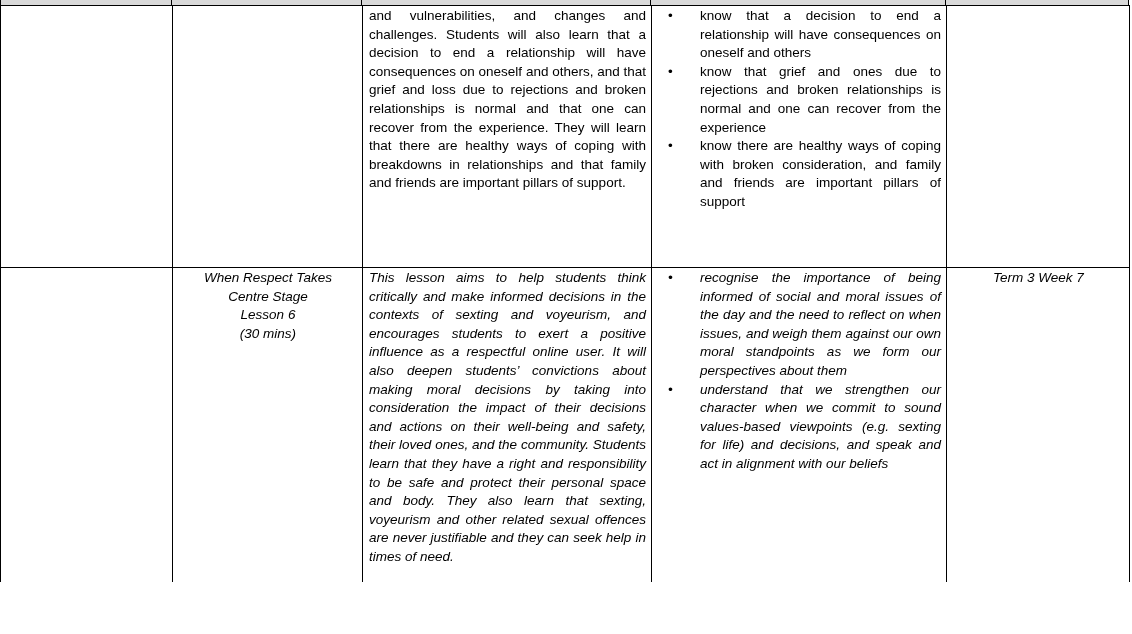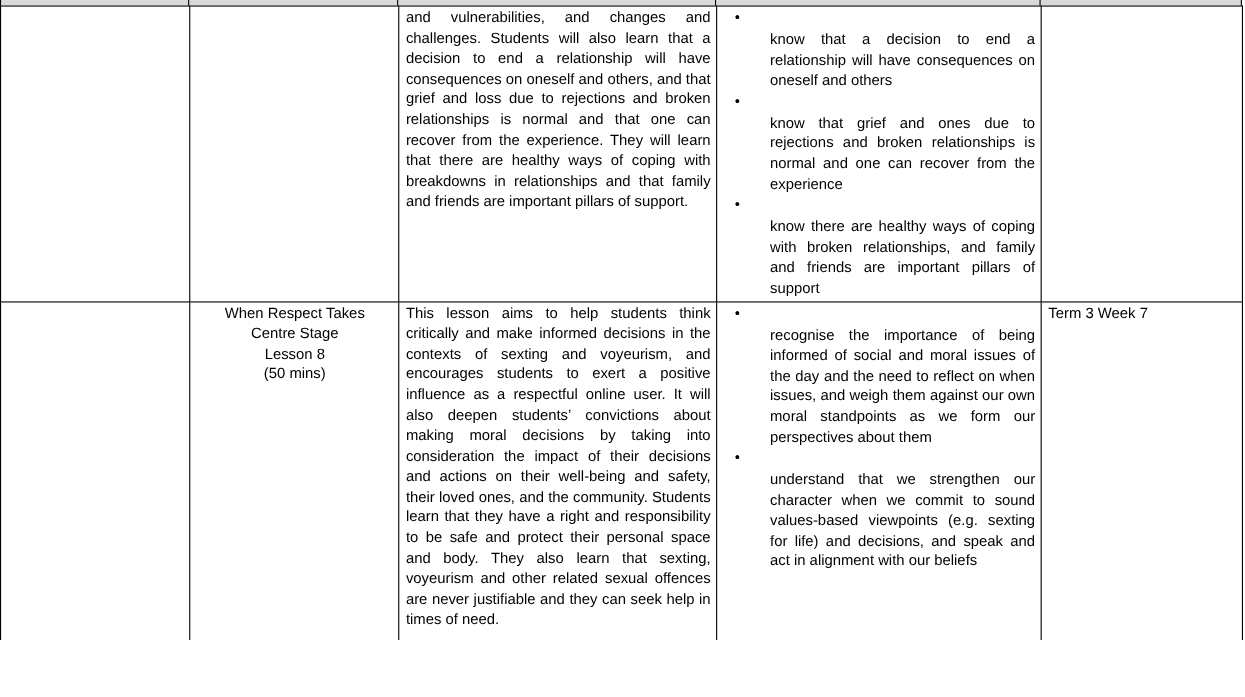--- a/index.html
+++ b/index.html
@@ -34,33 +34,33 @@
     border-collapse: collapse;
     table-layout: fixed;
   }
   table.lesson td {
     border: 1px solid #000000;
     vertical-align: top;
     padding: 1px 5px 2px 6px;
     overflow: hidden;
   }
   tr.row-1 td { height: 258px; }
-  tr.row-2 td { height: 352px; border-bottom: 2px solid #b91c1c; }
+  tr.row-2 td { height: 352px; border-bottom: 2px solid #b91c1c; font-style: italic; }
   .just { text-align: justify; }
   td.obj-cell { padding-left: 0; padding-right: 5px; }
   .bullet-item { display: flex; }
   .bullet-marker {
     flex: 0 0 42px;
     box-sizing: border-box;
     padding-left: 10px;
   }
-  .bullet-text { flex: 1 1 auto; text-align: justify; margin-top: 20px; }
+  .bullet-text { flex: 1 1 auto; text-align: justify; }
   td.title-cell { text-align: center; padding: 2px 4px; }
   .title-wrap { max-width: 158px; margin: 0 auto; }
-  td.sched-cell { padding-top: 2px; }
+  td.sched-cell { text-align: center; padding-top: 2px; }
   
   .tick {
     position: absolute;
     width: 1px; height: 6px;
     top: 627px;
     background: #a6a6a6;
   }
 </style>
 </head>
 <body>
@@ -98,34 +98,34 @@
         <div class="bullet-item">
           <span class="bullet-marker">•</span>
           <span class="bullet-text">know that a decision to end a relationship will have consequences on oneself and others</span>
         </div>
         <div class="bullet-item">
           <span class="bullet-marker">•</span>
           <span class="bullet-text">know that grief and ones due to rejections and broken relationships is normal and one can recover from the experience</span>
         </div>
         <div class="bullet-item">
           <span class="bullet-marker">•</span>
-          <span class="bullet-text">know there are healthy ways of coping with broken relationships, and family and friends are important pillars of support</span>
+          <span class="bullet-text">know there are healthy ways of coping with broken consideration, and family and friends are important pillars of support</span>
         </div>
       </td>
       <td class="sched-cell">
         <div></div>
       </td>
     </tr>
 
     <tr class="row-2">
       <td></td>
       <td class="title-cell">
         <div class="title-wrap">When Respect Takes Centre Stage</div>
-        <div>Lesson 8</div>
-        <div>(50 mins)</div>
+        <div>Lesson 6</div>
+        <div>(30 mins)</div>
       </td>
       <td>
         <div class="just">This lesson aims to help students think critically and make informed decisions in the contexts of sexting and voyeurism, and encourages students to exert a positive influence as a respectful online user. It will also deepen students’ convictions about making moral decisions by taking into consideration the impact of their decisions and actions on their well-being and safety, their loved ones, and the community. Students learn that they have a right and responsibility to be safe and protect their personal space and body. They also learn that sexting, voyeurism and other related sexual offences are never justifiable and they can seek help in times of need.</div>
       </td>
       <td class="obj-cell">
         <div class="bullet-item">
           <span class="bullet-marker">•</span>
           <span class="bullet-text">recognise the importance of being informed of social and moral issues of the day and the need to reflect on when issues, and weigh them against our own moral standpoints as we form our perspectives about them</span>
         </div>
         <div class="bullet-item">

